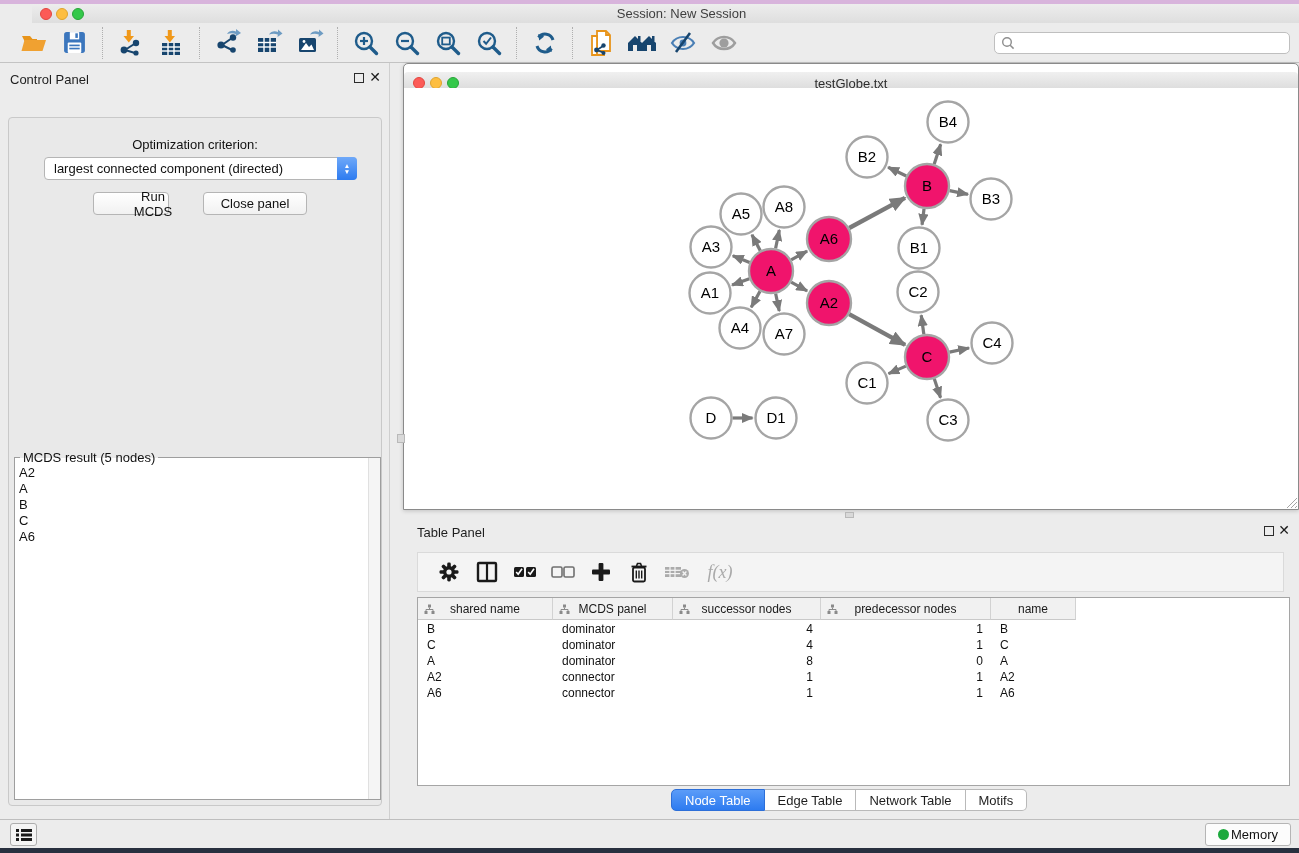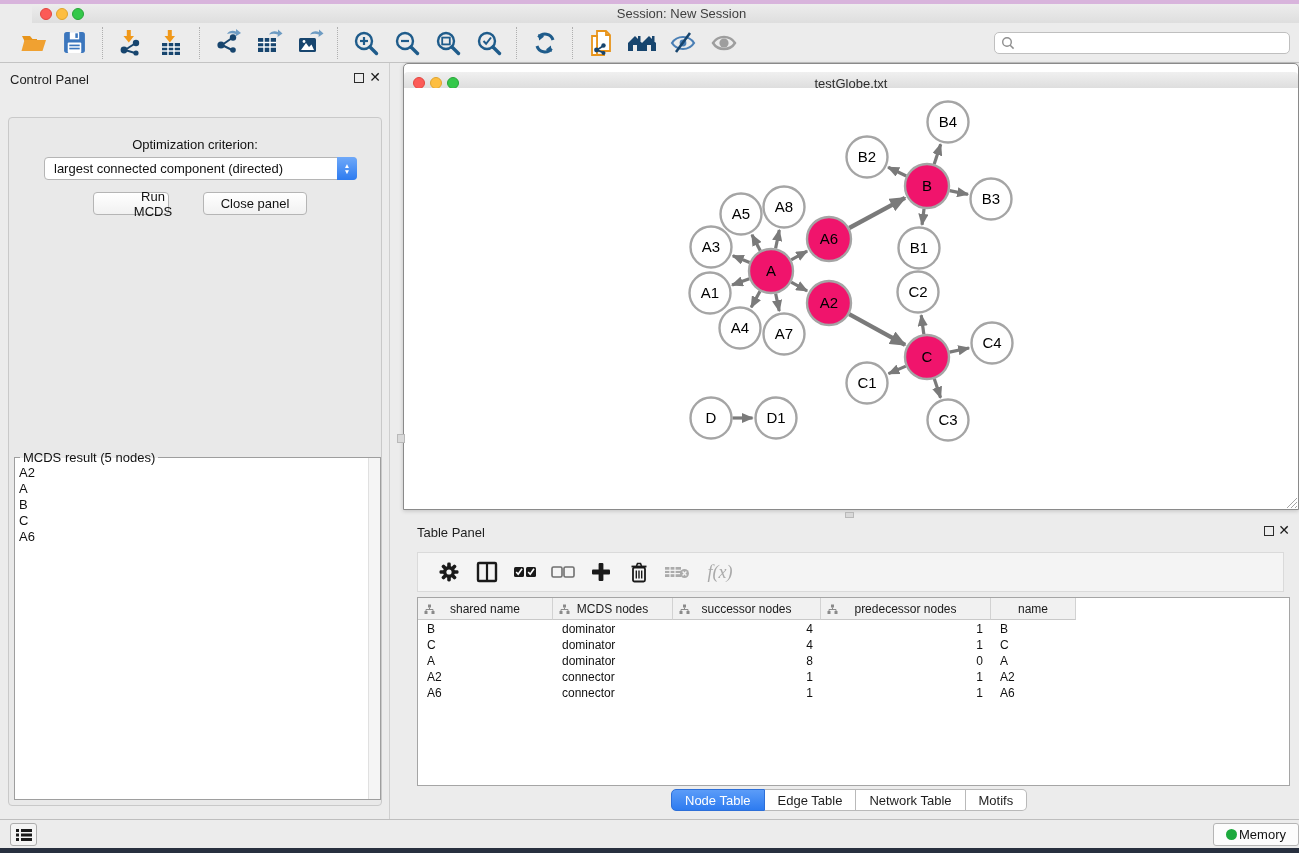--- a/index.html
+++ b/index.html
@@ -104,21 +104,21 @@
   .tr { display:flex; height:16px; align-items:center; }
   .td { font-size:12px; color:#111; white-space:nowrap; overflow:hidden; }
 
   #tp-tabs { left:268px; top:270px; }
   #tp-tabs .seg-tab { font-size:13px; }
 
   
   #status-bar { left:0; top:819px; width:1299px; height:29px; background:#ECECEC; border-top:1px solid #BEBEBE; }
   #list-btn { position:absolute; left:10px; top:3px; width:27px; height:23px; background:#F4F4F4;
     border:1px solid #ADADAD; border-radius:3px; display:flex; align-items:center; justify-content:center; }
-  #memory-btn { position:absolute; right:0; top:3px; width:86px; height:23px; background:#FCFCFC;
+  #memory-btn { position:absolute; right:8px; top:3px; width:86px; height:23px; background:#FCFCFC;
     border:1px solid #B5B5B5; border-radius:3px; display:flex; align-items:center; justify-content:center; gap:2px;
     font-size:13px; color:#111; }
   #memory-dot { width:11px; height:11px; border-radius:50%; background:#1CA93D; }
 
   text.nlabel { font-size:15px; fill:#000; font-family:"Liberation Sans","DejaVu Sans",sans-serif; }
 </style>
 </head>
 <body>
 
 <div id="app">
@@ -579,21 +579,21 @@
             <svg class="th-icon" width="11" height="11" viewBox="0 0 11 11">
               <g fill="#8A8A8A">
                 <rect x="4" y="0.5" width="3" height="3"></rect>
                 <rect x="0.5" y="7" width="3" height="3"></rect>
                 <rect x="7.5" y="7" width="3" height="3"></rect>
               </g>
               <g stroke="#8A8A8A" stroke-width="1" fill="none">
                 <path d="M5.5 3.5 V5.5 M2 7 V5.5 H9 V7"></path>
               </g>
             </svg>
-            <span>MCDS nodes</span>
+            <span>MCDS panel</span>
           </div>
           <div class="th" style="width: 148px;">
             <svg class="th-icon" width="11" height="11" viewBox="0 0 11 11">
               <g fill="#8A8A8A">
                 <rect x="4" y="0.5" width="3" height="3"></rect>
                 <rect x="0.5" y="7" width="3" height="3"></rect>
                 <rect x="7.5" y="7" width="3" height="3"></rect>
               </g>
               <g stroke="#8A8A8A" stroke-width="1" fill="none">
                 <path d="M5.5 3.5 V5.5 M2 7 V5.5 H9 V7"></path>

